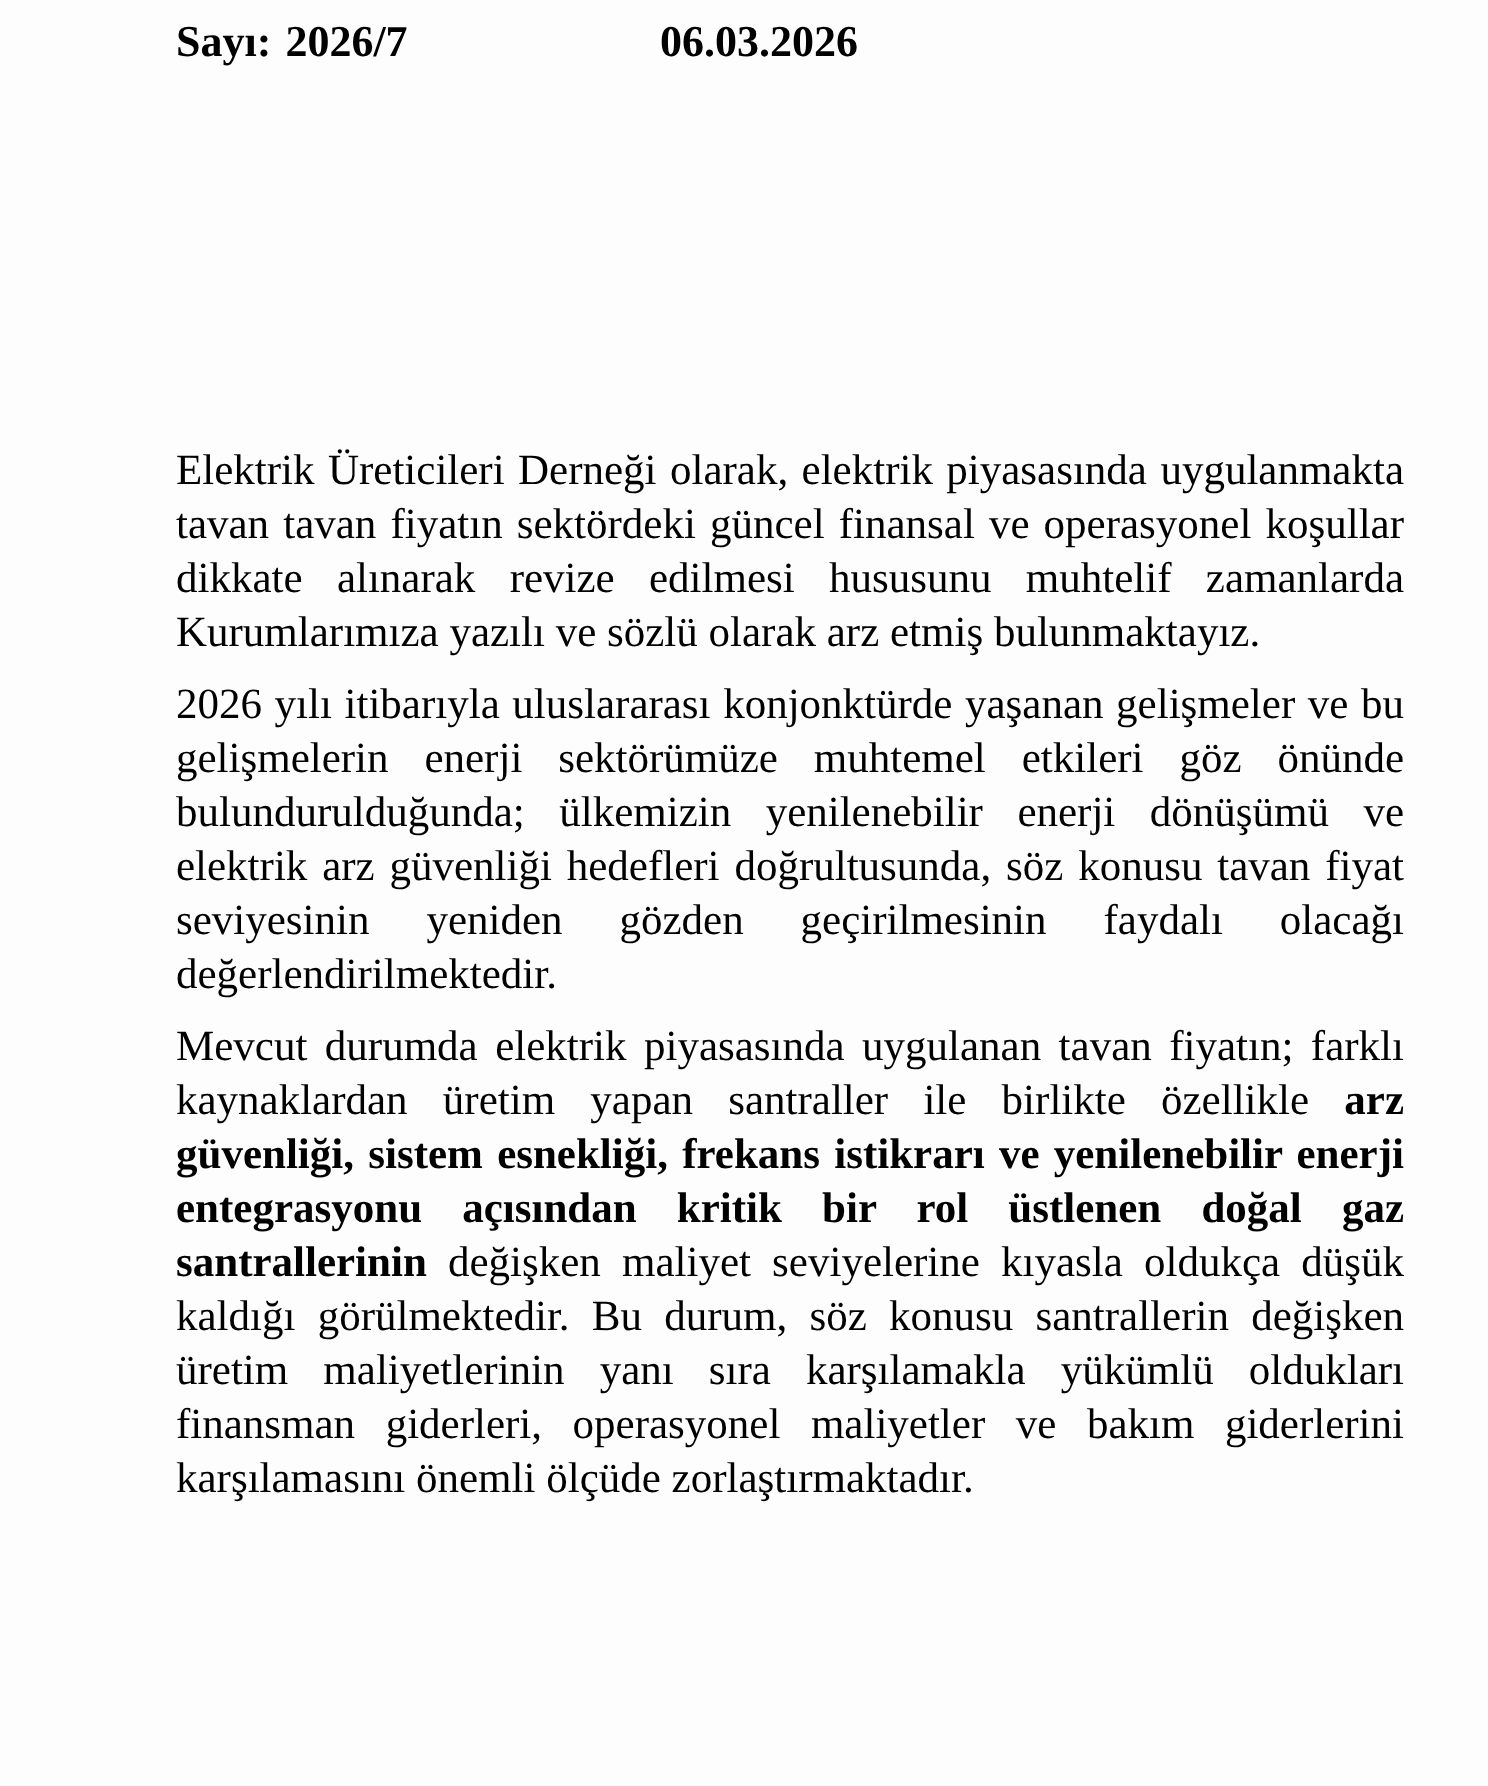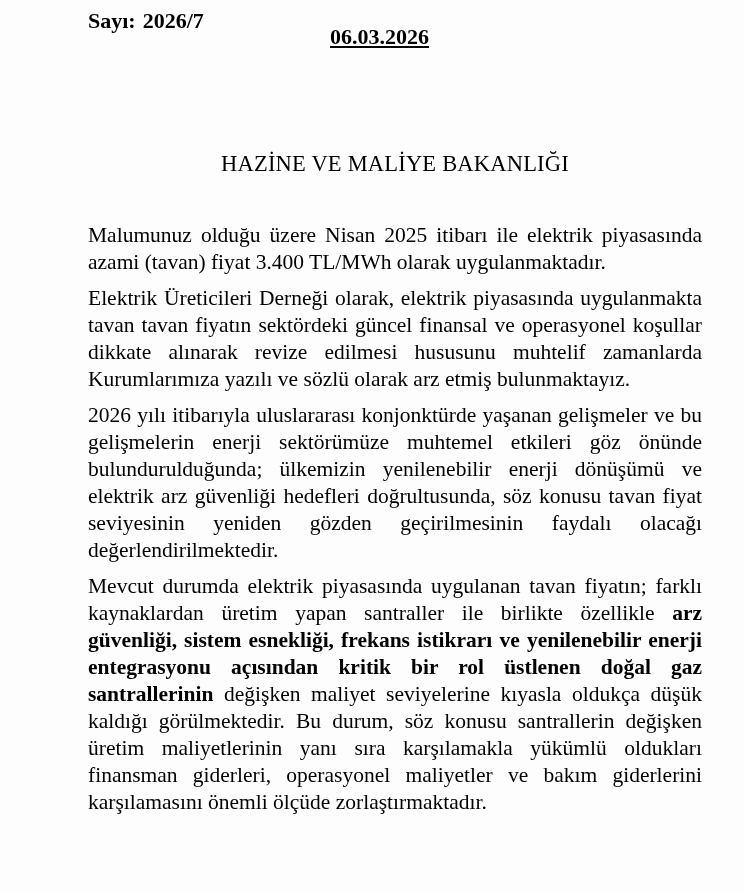--- a/index.html
+++ b/index.html
@@ -22,21 +22,21 @@
   
   .meta {
     font-size: 22px;
     line-height: 26px;
     white-space: nowrap;
   }
   .bold { font-weight: bold; }
   .meta .val { margin-left: 7px; }
 
   #doc-number { left: 88px; top: 8px; }
-  #doc-date   { left: 330px; top: 24px; text-decoration: underline; }
+  #doc-date   { left: 330px; top: 8px; }
   #subject    { left: 88px; top: 46px; }
 
   
   .center-head {
     left: 88px;
     width: 614px;
     text-align: center;
     white-space: nowrap;
   }
   #republic { top: 119px; font-size: 21px; }
@@ -61,22 +61,20 @@
 
 <div class="page">
 
   <div id="doc-number" class="abs meta">
     <span class="bold">Sayı:</span><span class="bold val">2026/7</span>
   </div>
 
   <div id="doc-date" class="abs meta bold">06.03.2026</div>
 
 
-  <div id="ministry" class="abs center-head">HAZİNE VE MALİYE BAKANLIĞI</div>
 
   <div id="letter-body" class="abs">
-    <p>Malumunuz olduğu üzere Nisan 2025 itibarı ile elektrik piyasasında azami (tavan) fiyat 3.400 TL/MWh olarak uygulanmaktadır.</p>
     <p>Elektrik Üreticileri Derneği olarak, elektrik piyasasında uygulanmakta tavan tavan fiyatın sektördeki güncel finansal ve operasyonel koşullar dikkate alınarak revize edilmesi hususunu muhtelif zamanlarda Kurumlarımıza yazılı ve sözlü olarak arz etmiş bulunmaktayız.</p>
     <p>2026 yılı itibarıyla uluslararası konjonktürde yaşanan gelişmeler ve bu gelişmelerin enerji sektörümüze muhtemel etkileri göz önünde bulundurulduğunda; ülkemizin yenilenebilir enerji dönüşümü ve elektrik arz güvenliği hedefleri doğrultusunda, söz konusu tavan fiyat seviyesinin yeniden gözden geçirilmesinin faydalı olacağı değerlendirilmektedir.</p>
     <p><span>Mevcut durumda elektrik piyasasında uygulanan tavan fiyatın; farklı kaynaklardan üretim yapan santraller ile birlikte özellikle </span><span class="bold">arz güvenliği, sistem esnekliği, frekans istikrarı ve yenilenebilir enerji entegrasyonu açısından kritik bir rol üstlenen doğal gaz santrallerinin</span><span> değişken maliyet seviyelerine kıyasla oldukça düşük kaldığı görülmektedir. Bu durum, söz konusu santrallerin değişken üretim maliyetlerinin yanı sıra karşılamakla yükümlü oldukları finansman giderleri, operasyonel maliyetler ve bakım giderlerini karşılamasını önemli ölçüde zorlaştırmaktadır.</span></p>
   </div>
 
 </div>
 
 </body></html>

